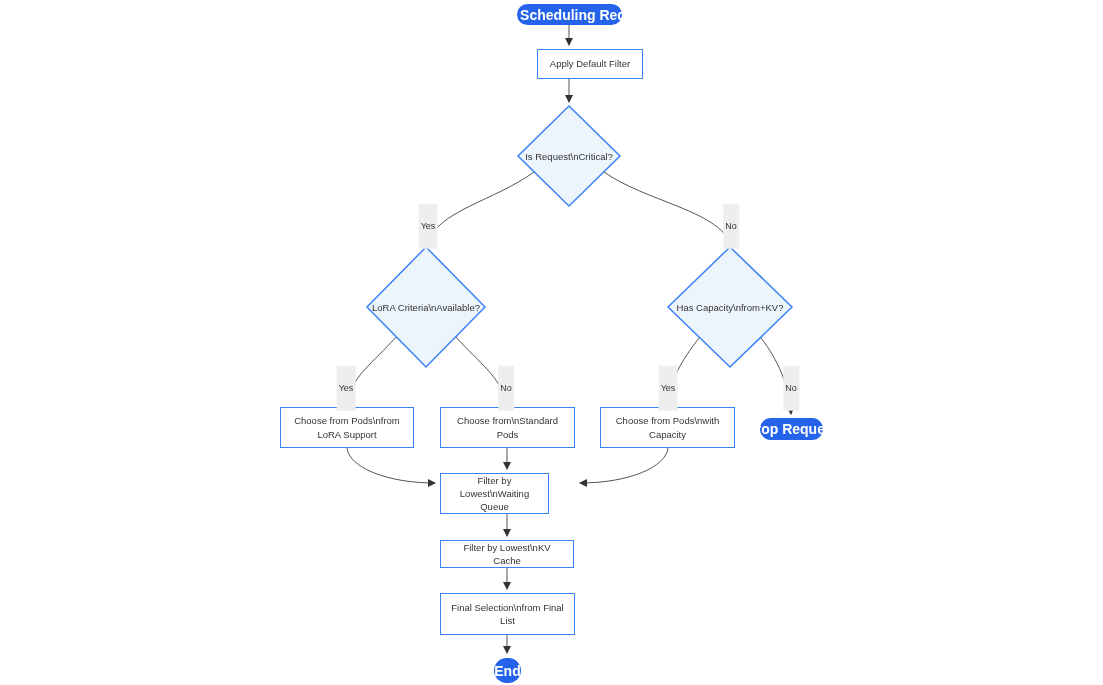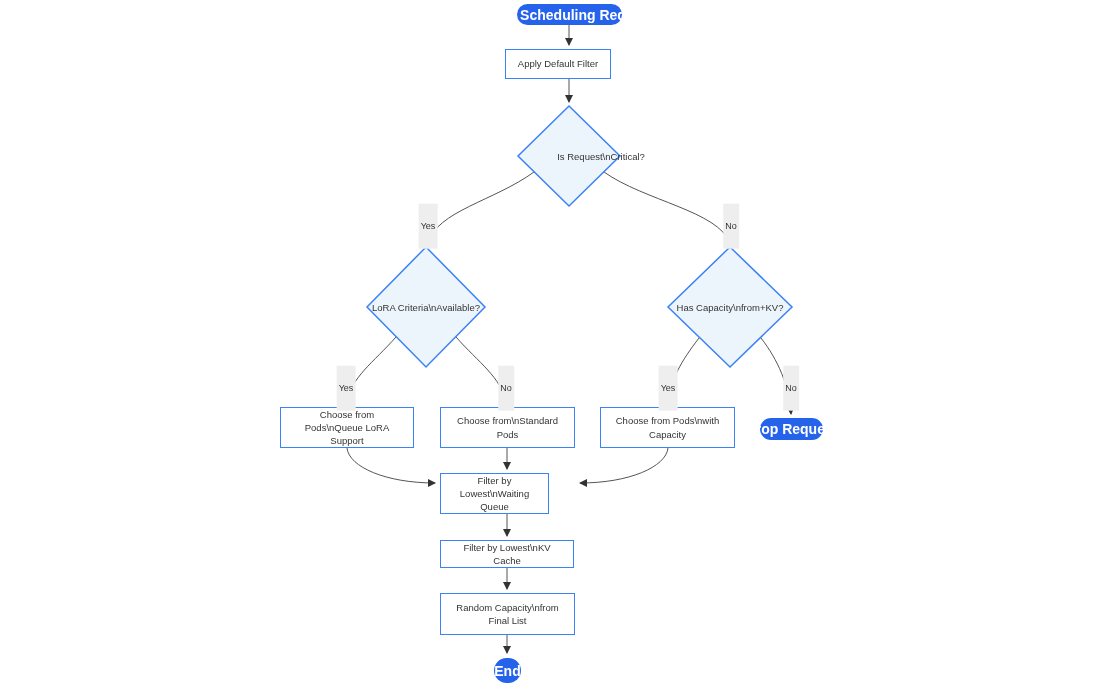--- a/index.html
+++ b/index.html
@@ -38,31 +38,31 @@
     font-size:9.5px;white-space:nowrap;text-align:center;
   }
   .edge-label{
     position:absolute;transform:translate(-50%,-50%);
     background:var(--label-bg);color:var(--text);
     font-size:9px;padding:16px 2px;line-height:1.4;
   }
 
   
   #n-start{left:517px;top:4px;width:105px;height:21px;}
-  #n-apply{left:505px;top:49px;width:106px;height:30px;}
+  #n-apply{left:537px;top:49px;width:106px;height:30px;}
   #n-box1{left:280px;top:407px;width:134px;height:41px;}
   #n-box2{left:440px;top:407px;width:135px;height:41px;}
   #n-box3{left:600px;top:407px;width:135px;height:41px;}
   #n-drop{left:760px;top:418px;width:63px;height:22px;}
   #n-filter1{left:440px;top:473px;width:109px;height:41px;}
   #n-filter2{left:440px;top:540px;width:134px;height:28px;}
   #n-random{left:440px;top:593px;width:135px;height:42px;}
   #n-end{left:494px;top:658px;width:27px;height:25px;border-radius:13px;}
 
-  #dl-critical{left:569px;top:156px;margin-left:32px;}
+  #dl-critical{left:569px;top:156px;}
   #dl-lora{left:426px;top:307px;}
   #dl-capacity{left:730px;top:307px;}
 
   #el-crit-yes{left:428px;top:226px;}
   #el-crit-no{left:731px;top:226px;}
   #el-lora-yes{left:346px;top:388px;}
   #el-lora-no{left:506px;top:388px;}
   #el-cap-yes{left:668px;top:388px;}
   #el-cap-no{left:791px;top:388px;}
 </style>
@@ -98,28 +98,28 @@
     <polygon class="diamond" points="730,247 792,307 730,367 668,307"></polygon>
   </svg>
 
   <div class="node pill-node" id="n-start">Start Scheduling Request</div>
   <div class="node rect-node" id="n-apply">Apply Default Filter</div>
 
   <div class="diamond-label" id="dl-critical">Is Request\nCritical?</div>
   <div class="diamond-label" id="dl-lora">LoRA Criteria\nAvailable?</div>
   <div class="diamond-label" id="dl-capacity">Has Capacity\nfrom+KV?</div>
 
-  <div class="node rect-node" id="n-box1">Choose from Pods\nQueue LoRA Support</div>
+  <div class="node rect-node" id="n-box1">Choose from Pods\nfrom LoRA Support</div>
   <div class="node rect-node" id="n-box3">Choose from Pods\nwith Capacity</div>
   <div class="node rect-node" id="n-box2">Choose from\nStandard Pods</div>
   <div class="node pill-node" id="n-drop">Drop Request</div>
 
   <div class="node rect-node" id="n-filter1">Filter by Lowest\nWaiting Queue</div>
   <div class="node rect-node" id="n-filter2">Filter by Lowest\nKV Cache</div>
-  <div class="node rect-node" id="n-random">Random Capacity\nfrom Final List</div>
+  <div class="node rect-node" id="n-random">Final Selection\nfrom Final List</div>
   <div class="node pill-node" id="n-end">End</div>
 
   <div class="edge-label" id="el-crit-yes">Yes</div>
   <div class="edge-label" id="el-crit-no">No</div>
   <div class="edge-label" id="el-lora-yes">Yes</div>
   <div class="edge-label" id="el-lora-no">No</div>
   <div class="edge-label" id="el-cap-yes">Yes</div>
   <div class="edge-label" id="el-cap-no">No</div>
 
 </div>

